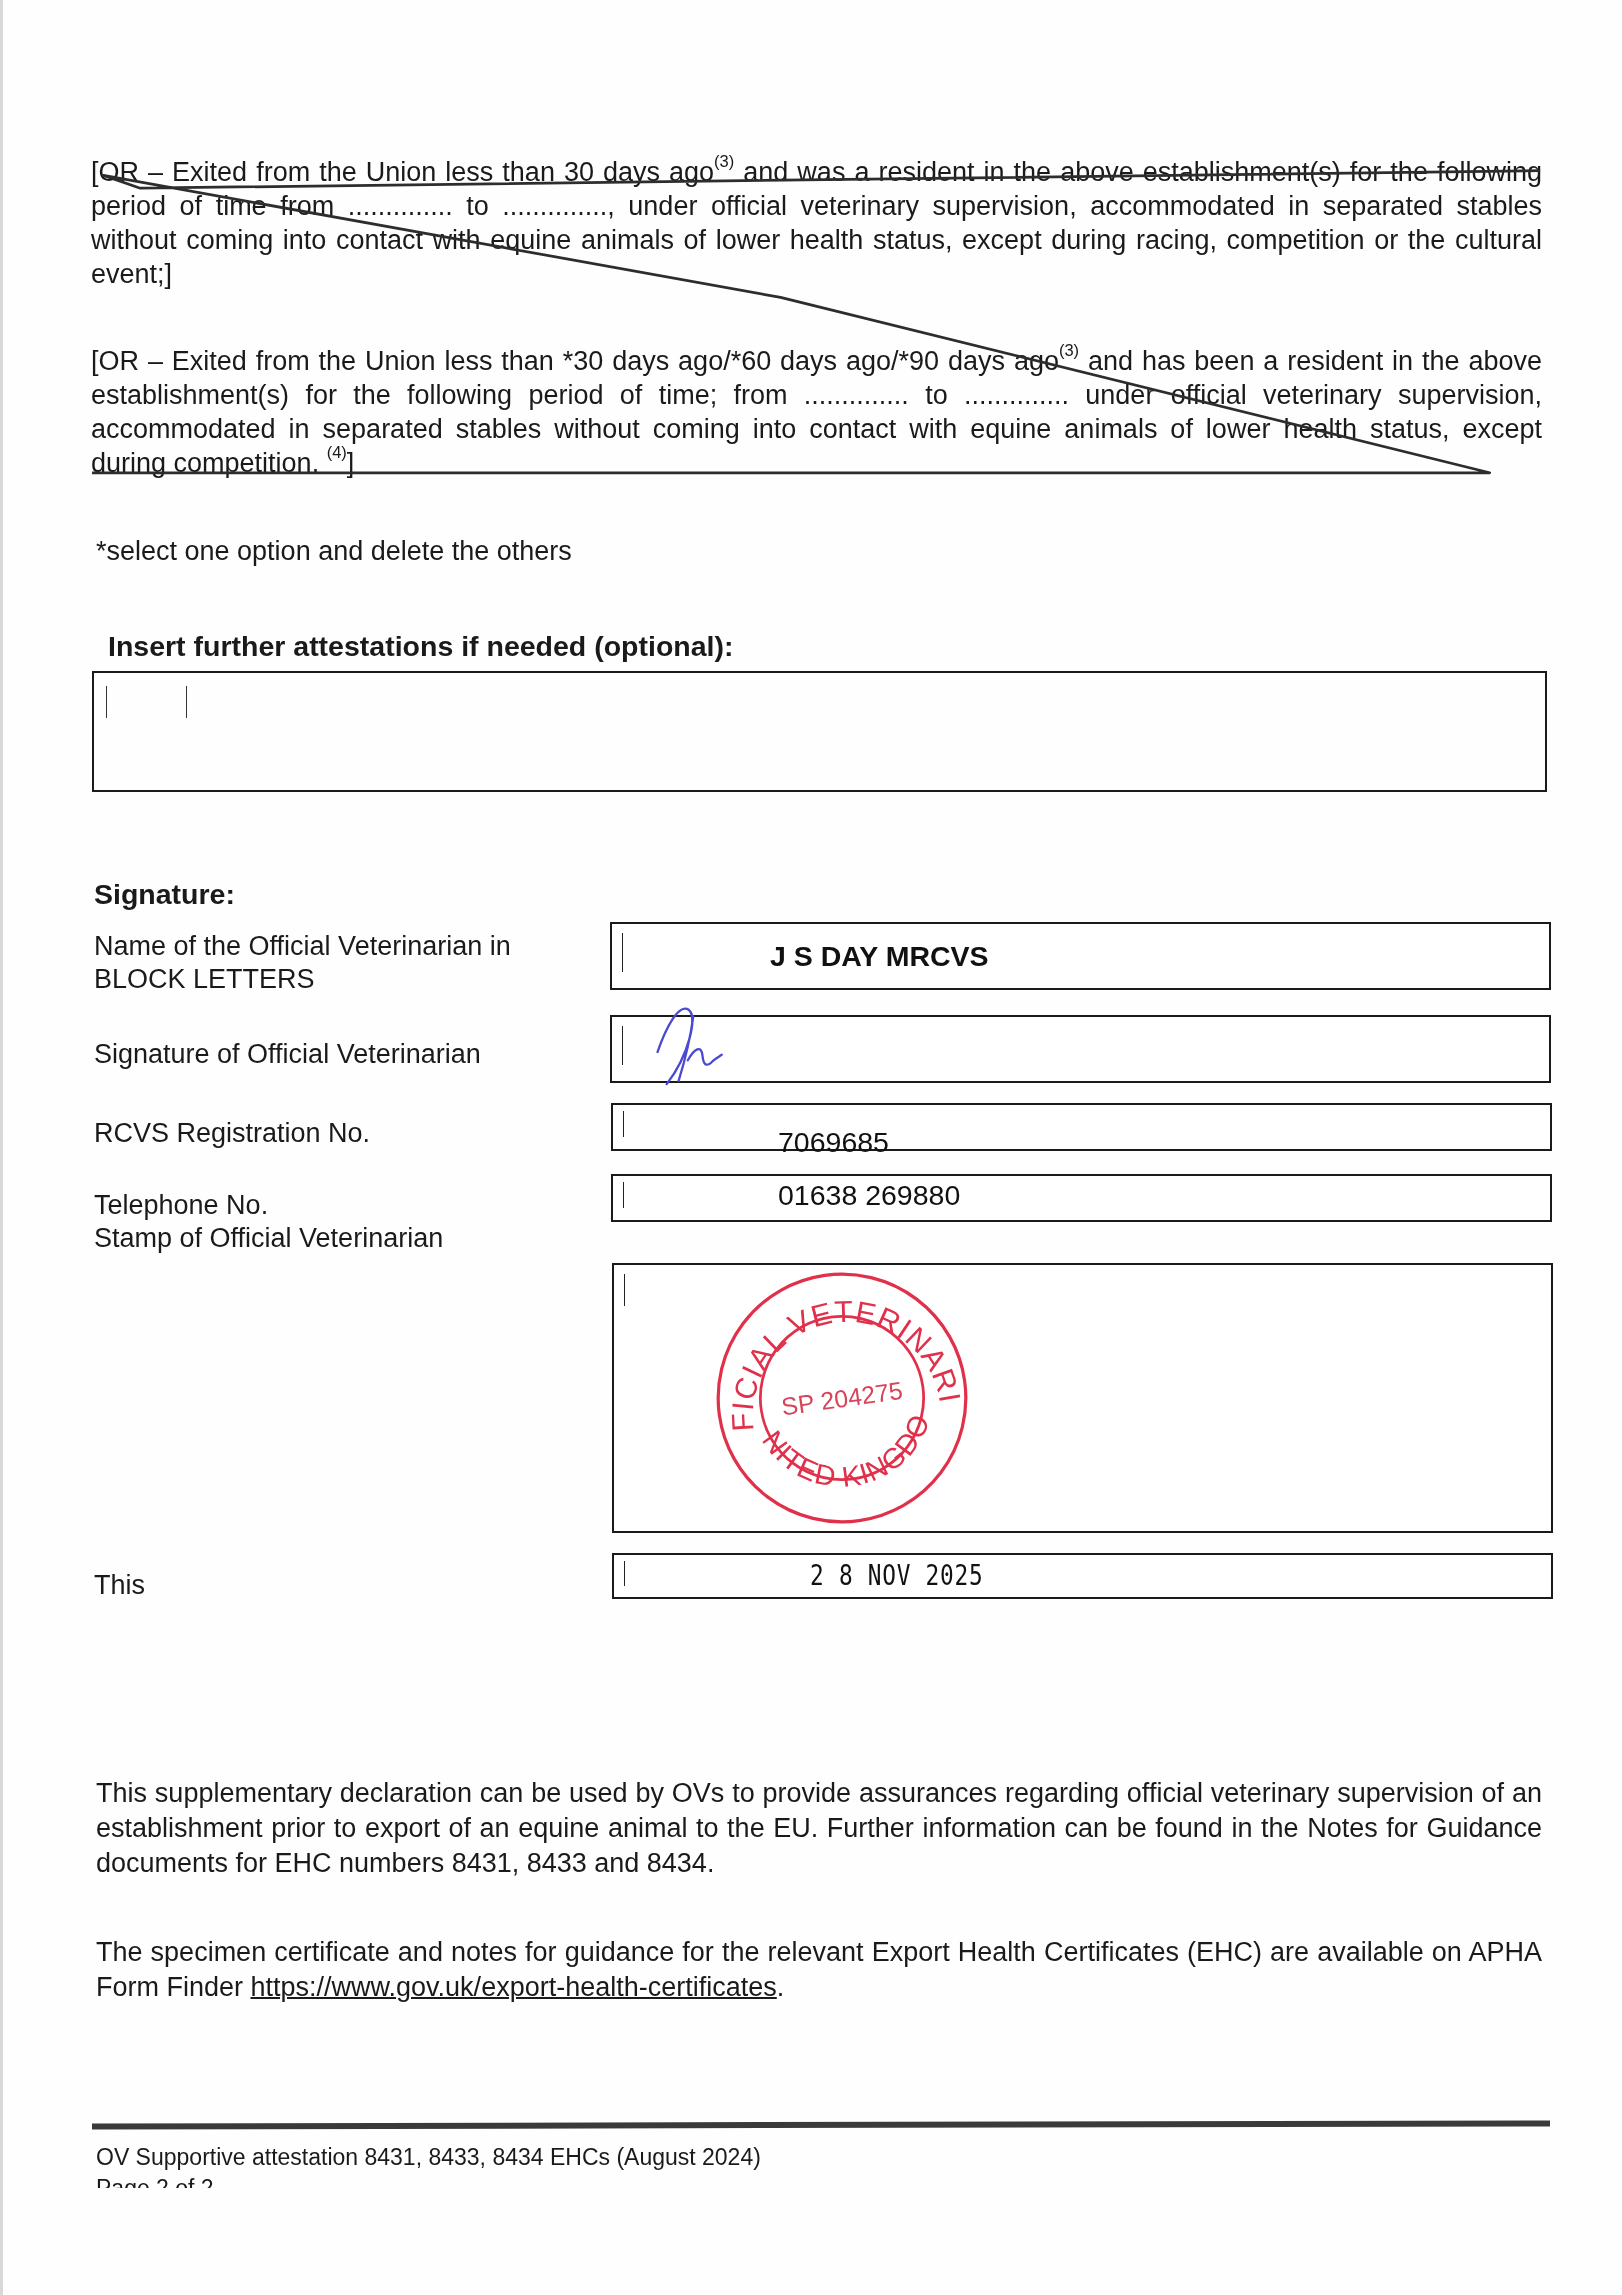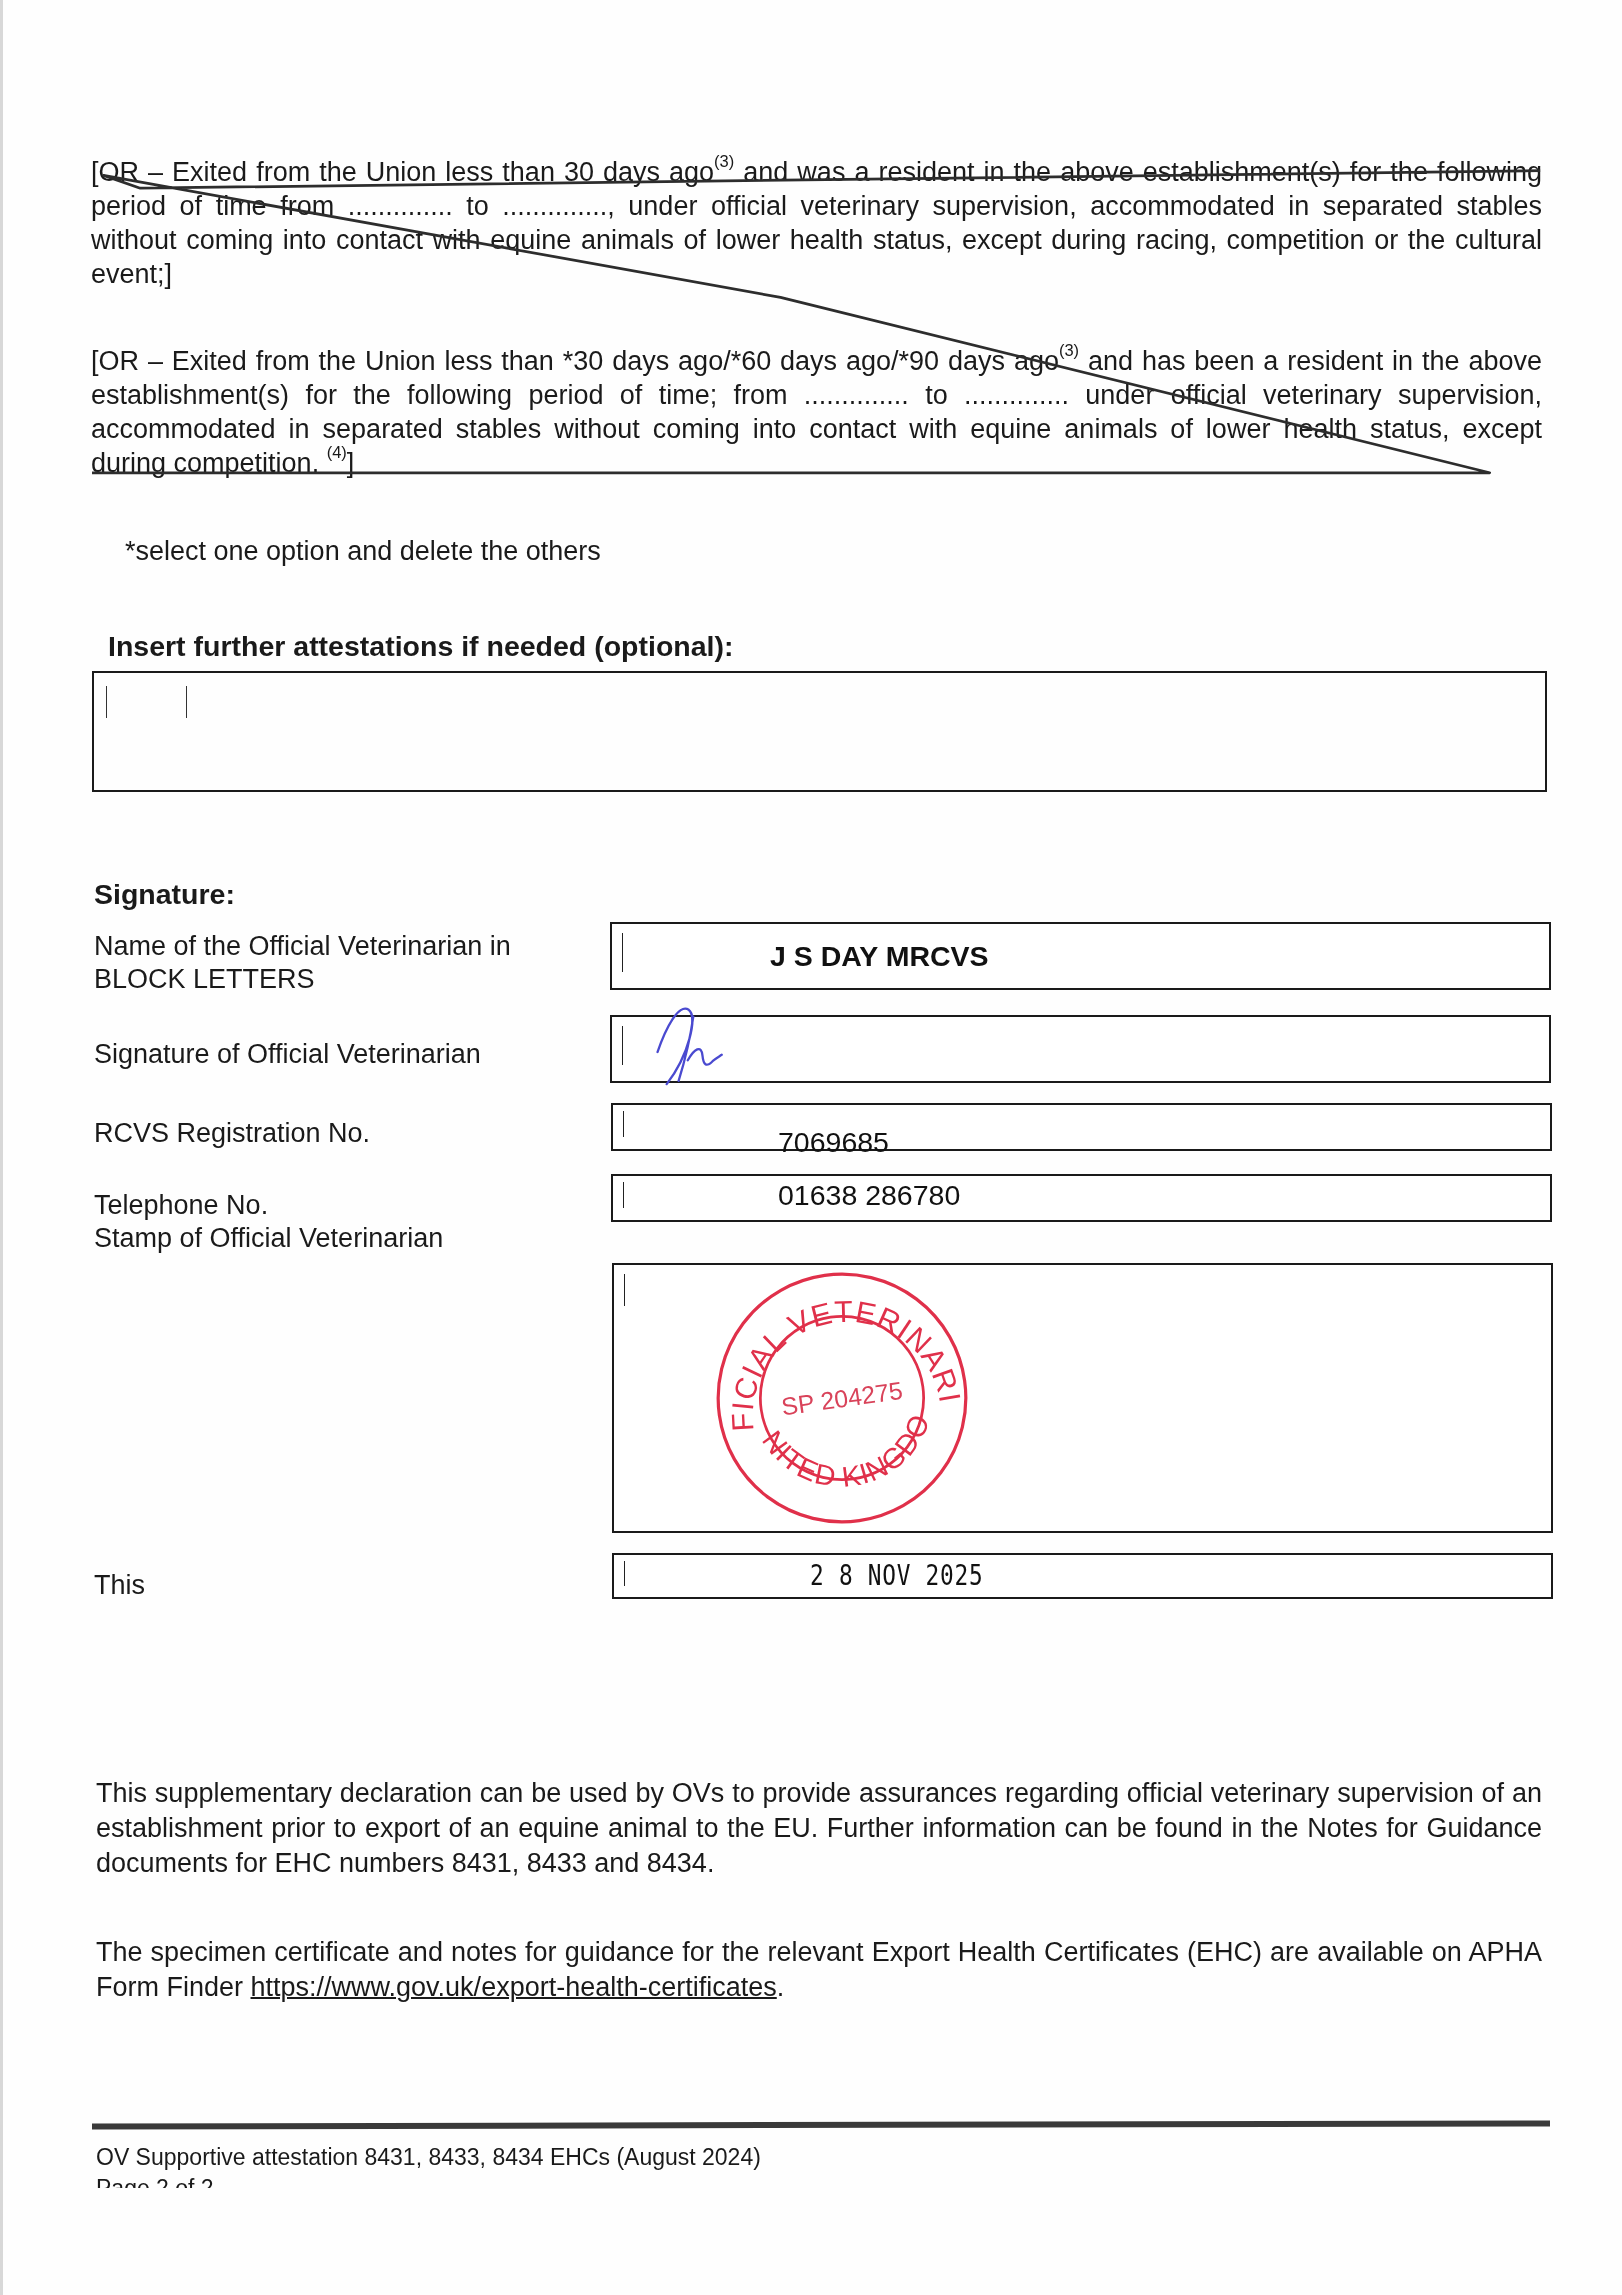--- a/index.html
+++ b/index.html
@@ -36,21 +36,21 @@
   </div>
 
   <div class="para" style="top:344px;">
     <span>[OR – Exited from the Union less than *30 days ago/*60 days ago/*90 days ago</span><sup>(3)</sup><span> and has been a resident in the above establishment(s) for the following period of time; from .............. to .............. under official veterinary supervision, accommodated in separated stables without coming into contact with equine animals of lower health status, except during competition.</span> <sup>(4)</sup><span>]</span>
   </div>
 
   <svg class="overlay" width="1623" height="2295" viewBox="0 0 3535 5000">
     <polyline points="3355,372 305,410 225,382 1700,648 3245,1030 200,1030" fill="none" stroke="#2d2d2d" stroke-width="6" stroke-linejoin="round"></polyline>
   </svg>
 
-  <div class="note" style="top:536px;margin-left:29px;">*select one option and delete the others</div>
+  <div class="note" style="top:536px;">*select one option and delete the others</div>
 
   <div class="heading" style="left:108px; top:630px;">Insert further attestations if needed (optional):</div>
   <div class="att-box">
     <div class="c1"></div>
     <div class="c2"></div>
   </div>
 
   <div class="heading" style="left:94px; top:878px;">Signature:</div>
 
   <div class="label" style="top:930px; width:482px;">Name of the Official Veterinarian in BLOCK LETTERS</div>
@@ -69,21 +69,21 @@
 
   <div class="label" style="top:1117px;">RCVS Registration No.</div>
   <div class="field" style="left:611px; top:1103px; width:937px; height:44px;">
     <div class="cursor" style="top:5.5px;"></div>
     <div class="value" style="left:165px; top:2.8px;margin-top:18px;">7069685</div>
   </div>
 
   <div class="label" style="top:1189px;">Telephone No.</div>
   <div class="field" style="left:611px; top:1174px; width:937px; height:44px;">
     <div class="cursor" style="top:5.5px;"></div>
-    <div class="value" style="left:165px; top:2.8px;">01638 286780</div>
+    <div class="value" style="left:165px; top:2.8px;">01638 269880</div>
   </div>
 
   <div class="label" style="top:1222px;">Stamp of Official Veterinarian</div>
   <div class="field" style="left:612px; top:1263px; width:937px; height:266px;">
     <div class="cursor" style="height:32px;"></div>
   </div>
   <svg class="stamp" viewBox="0 0 580 580">
     <defs>
       <path id="topArc" d="M 90,330 A 205,205 0 1,1 500,330"></path>
       <path id="botArc" d="M 110,370 A 200,200 0 0,0 470,370"></path>

